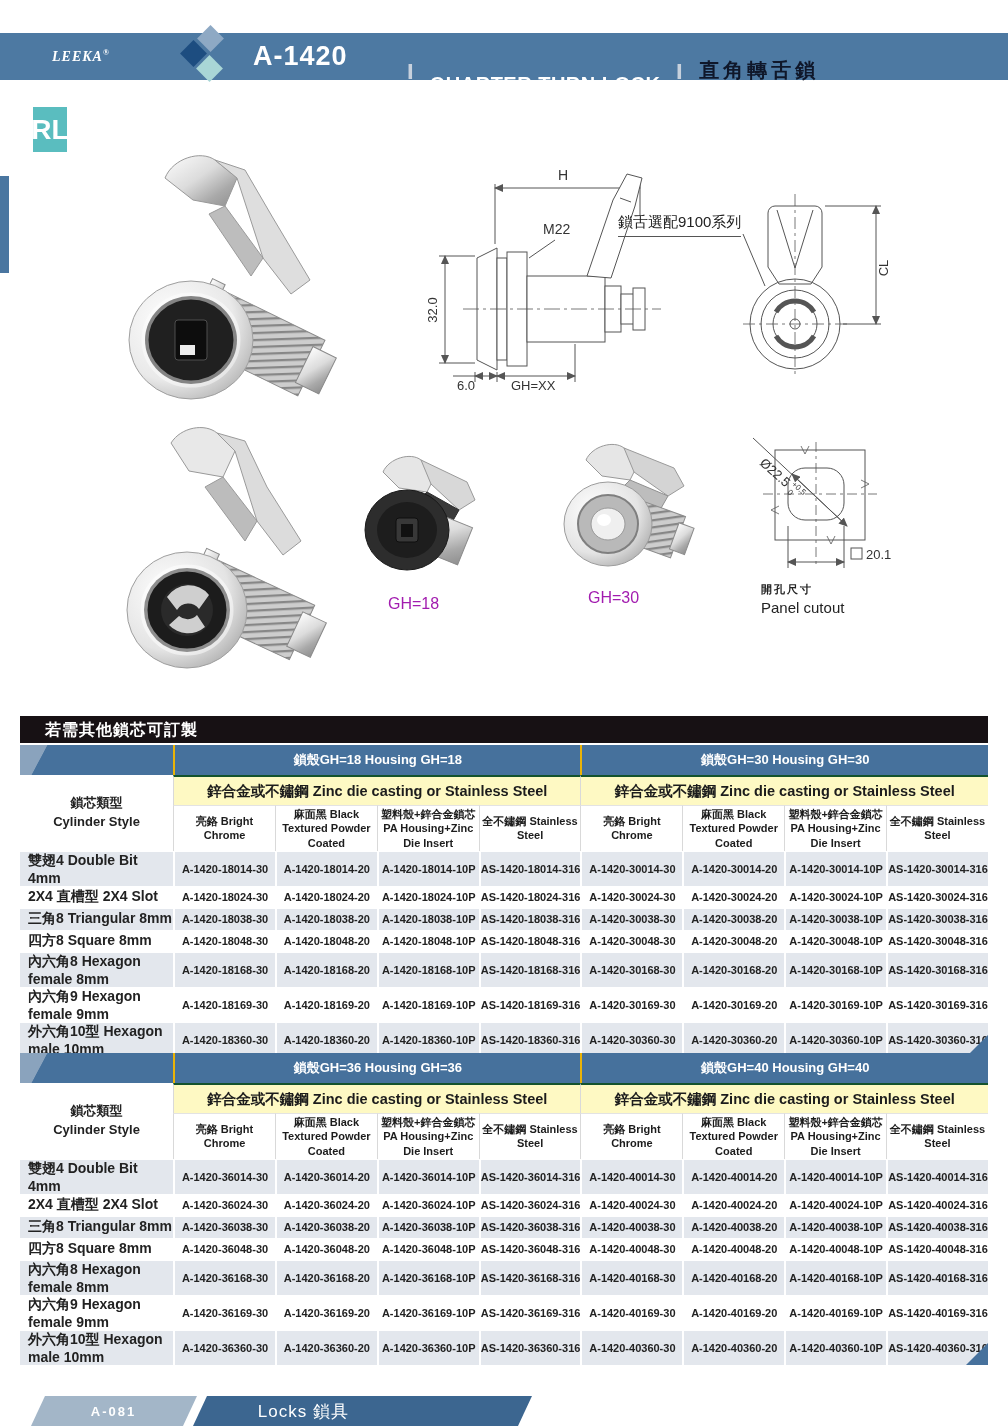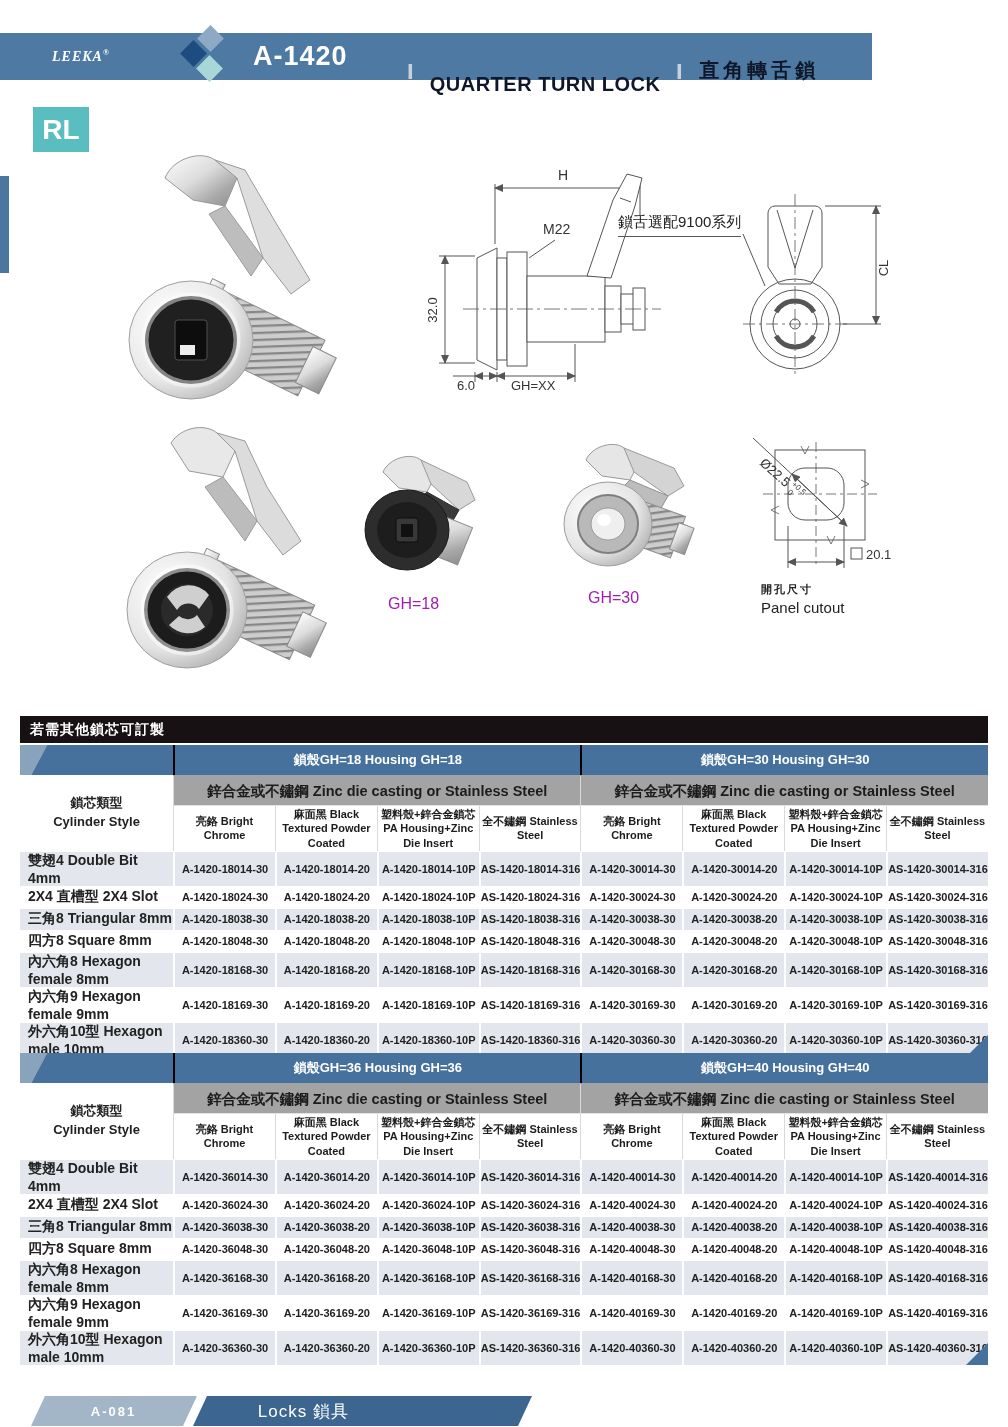--- a/index.html
+++ b/index.html
@@ -1,56 +1,56 @@
 <!DOCTYPE html>
 <html><head>
 <meta charset="utf-8">
 <style>
   * { margin:0; padding:0; box-sizing:border-box; }
   body { background:#fff; font-family:"Liberation Sans", sans-serif; }
   .page { position:relative; width:1008px; height:1427px; background:#fff; overflow:hidden; }
 
   
-  .header-band { position:absolute; left:0; top:33px; width:872px; height:47px; background:#4d79a2; }
+  .header-band { position:absolute; left:0; top:33px; width:1008px; height:47px; background:#4d79a2; }
   .brand { position:absolute; left:52px; top:15px; color:#fff; font-family:"Liberation Serif", serif; font-style:italic; font-weight:bold; font-size:14px; letter-spacing:1px; }
   .brand .reg { font-size:8px; vertical-align:super; font-style:normal; }
   .diamonds { position:absolute; left:175px; top:0; width:70px; height:47px; }
   .d { position:absolute; width:19px; height:19px; transform:rotate(45deg); }
   .d1 { left:26px; top:-4px; background:#8ea9c4; }
   .d2 { left:9px; top:11px; background:#1d4d80; }
   .d3 { left:25px; top:26px; background:#a9d6d6; }
   .model { position:absolute; left:253px; top:8px; color:#fff; font-size:27px; font-weight:800; letter-spacing:1px; }
   .title-group { position:absolute; left:408px; top:12px; display:flex; align-items:center; gap:17px; }
   .sep { color:#c7d1dd; font-size:17px; font-weight:900; transform:scaleX(1.6); }
-  .t-en { color:#0f172a; font-size:20px; font-weight:800; letter-spacing:.5px;margin-top:28px; }
+  .t-en { color:#ffffff; font-size:20px; font-weight:800; letter-spacing:.5px;margin-top:28px; }
   .t-zh { color:#0f172a; font-size:20px; font-weight:800; letter-spacing:4px; }
 
   
-  .rl-badge { position:absolute; left:33px; top:107px; width:56px; height:45px; background:#5abdbf; color:#fff; font-size:28px; font-weight:800; display:flex; align-items:center; justify-content:center; }
+  .rl-badge { position:absolute; left:33px; top:107px; width:34px; height:45px; background:#5abdbf; color:#fff; font-size:28px; font-weight:800; display:flex; align-items:center; justify-content:center; }
   .edge-bar { position:absolute; left:0; top:176px; width:9px; height:97px; background:#4a76a0; }
 
   
   .fig { position:absolute; }
   .draw-label { position:absolute; color:#a21caf; font-size:16px; }
   .note-9100 { position:absolute; left:618px; top:213px; font-size:15px; color:#222; border-bottom:1px solid #555; padding-bottom:4px; }
   .cutout-caption { position:absolute; left:761px; top:582px; color:#222; }
   .cutout-caption .zh { font-size:11px; font-weight:bold; letter-spacing:2px; }
   .cutout-caption .en { font-size:15px; margin-top:2px; }
   svg text { font-family:"Liberation Sans", sans-serif; fill:#333; }
 
   
   .table-block { position:absolute; left:20px; width:968px; }
-  .note-bar { height:27px; background:#171114; color:#fff; font-size:14px; font-weight:bold; letter-spacing:1px; line-height:27px; padding-left:10px; margin-bottom:2px; }
+  .note-bar { height:27px; background:#171114; color:#fff; font-size:16px; font-weight:bold; letter-spacing:1px; line-height:27px; padding-left:25px; margin-bottom:2px; }
   table.parts { width:968px; border-collapse:separate; border-spacing:0; table-layout:fixed; }
   td { overflow:hidden; }
   .blue-row td { background:#46719c; height:30px; color:#fff; font-size:13px; font-weight:bold; text-align:center; }
   .corner-cell { background:linear-gradient(118deg, #8aa3bd 0 16%, #46719c 16.5%) !important; }
-  .housing-cell { border-left:2px solid #000000; }
+  .housing-cell { border-left:2px solid #eab308; }
   .cyl-cell { background:#fff; text-align:center; font-size:13px; font-weight:bold; color:#222; line-height:1.45; }
-  .mat-cell { background:#a3a3a3; height:30px; text-align:center; font-size:14.5px; font-weight:bold; color:#1c1c1c; border-left:1px solid #d9d9d9; border-top:2px solid #a3a3a3; }
+  .mat-cell { background:#fef9c3; height:30px; text-align:center; font-size:14.5px; font-weight:bold; color:#1c1c1c; border-left:1px solid #d9d9d9; border-top:2px solid #14532d; }
   .fin-cell { background:#fff; height:44px; text-align:center; font-size:11px; font-weight:bold; color:#1c1c1c; line-height:1.3; border-left:1px solid #d9d9d9; border-top:1px solid #e3e3e3; padding:1px 2px; vertical-align:middle; }
   tbody td { height:22px; font-size:11px; font-weight:bold; color:#222; text-align:center; border-left:2px solid #fff; border-top:1px solid #fff; }
   tbody td.style-cell { text-align:left; padding-left:8px; font-size:14px; border-left:none; }
   tbody tr.alt td { background:#e3e7ed; }
   tbody tr:not(.alt) td { background:#fff; }
   .fold-corner { position:absolute; right:0; bottom:0; width:22px; height:22px; background:#46719c; clip-path:polygon(100% 0, 100% 100%, 0 100%); }
 
   
   .footer { position:absolute; left:38px; top:1396px; height:30px; display:flex; }
   .f-box { height:30px; transform:skewX(-25deg); display:flex; align-items:center; justify-content:center; }

